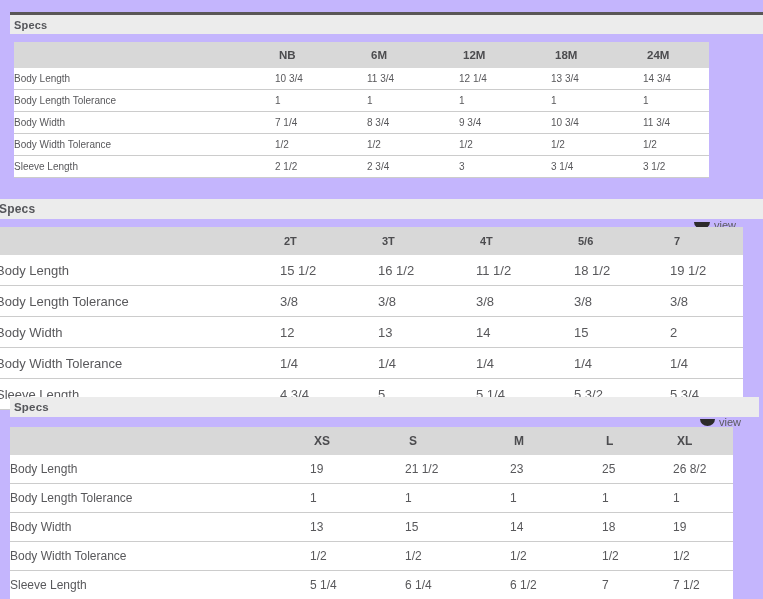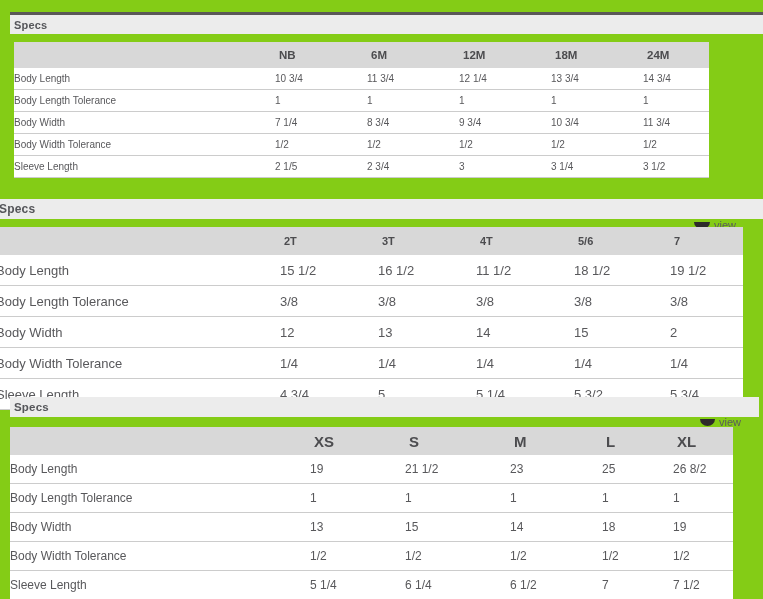--- a/index.html
+++ b/index.html
@@ -1,20 +1,20 @@
 <!DOCTYPE html>
 <html><head>
 <meta charset="utf-8">
 <style>
   html,body{margin:0;padding:0;background:#ffffff;}
   #page{
     position:relative;
     width:763px;height:599px;
     overflow:hidden;
-    background:#84cc16;
+    background:#c4b5fd;
     font-family:"Liberation Sans","DejaVu Sans",sans-serif;
     color:#58585b;
   }
   .abs{position:absolute;}
 
   
   .top-line{left:10px;top:12px;width:753px;height:3px;background:#5a5757;}
 
   
   .specs-bar{
@@ -63,21 +63,21 @@
   .t1 th{height:18px;font-size:11.5px;}
   .t1 td{height:21px;}
   .t1 td:first-child{padding-left:4px;}
 
   .t2{left:-4px;top:227px;width:747px;font-size:13px;}
   .t2 th{height:20px;font-size:11px;}
   .t2 td{height:30px;}
   .t2 td:first-child{padding-left:16px;}
 
   .t3{left:10px;top:427px;width:723px;font-size:12px;}
-  .t3 th{height:20px;font-size:15px;}
+  .t3 th{height:20px;font-size:12px;}
   .t3 td{height:28px;}
   .t3 td:first-child{padding-left:14px;}
 </style>
 </head>
 <body>
 
 <div id="page">
 
   <div class="abs top-line"></div>
 
@@ -135,21 +135,21 @@
         <tr>
           <td>Body Width Tolerance</td>
           <td>1/2</td>
           <td>1/2</td>
           <td>1/2</td>
           <td>1/2</td>
           <td>1/2</td>
         </tr>
         <tr>
           <td>Sleeve Length</td>
-          <td>2 1/5</td>
+          <td>2 1/2</td>
           <td>2 3/4</td>
           <td>3</td>
           <td>3 1/4</td>
           <td>3 1/2</td>
         </tr>
       </tbody>
     </table>
 
   <div class="abs specs-bar s2-bar">
     <span>Specs</span>

